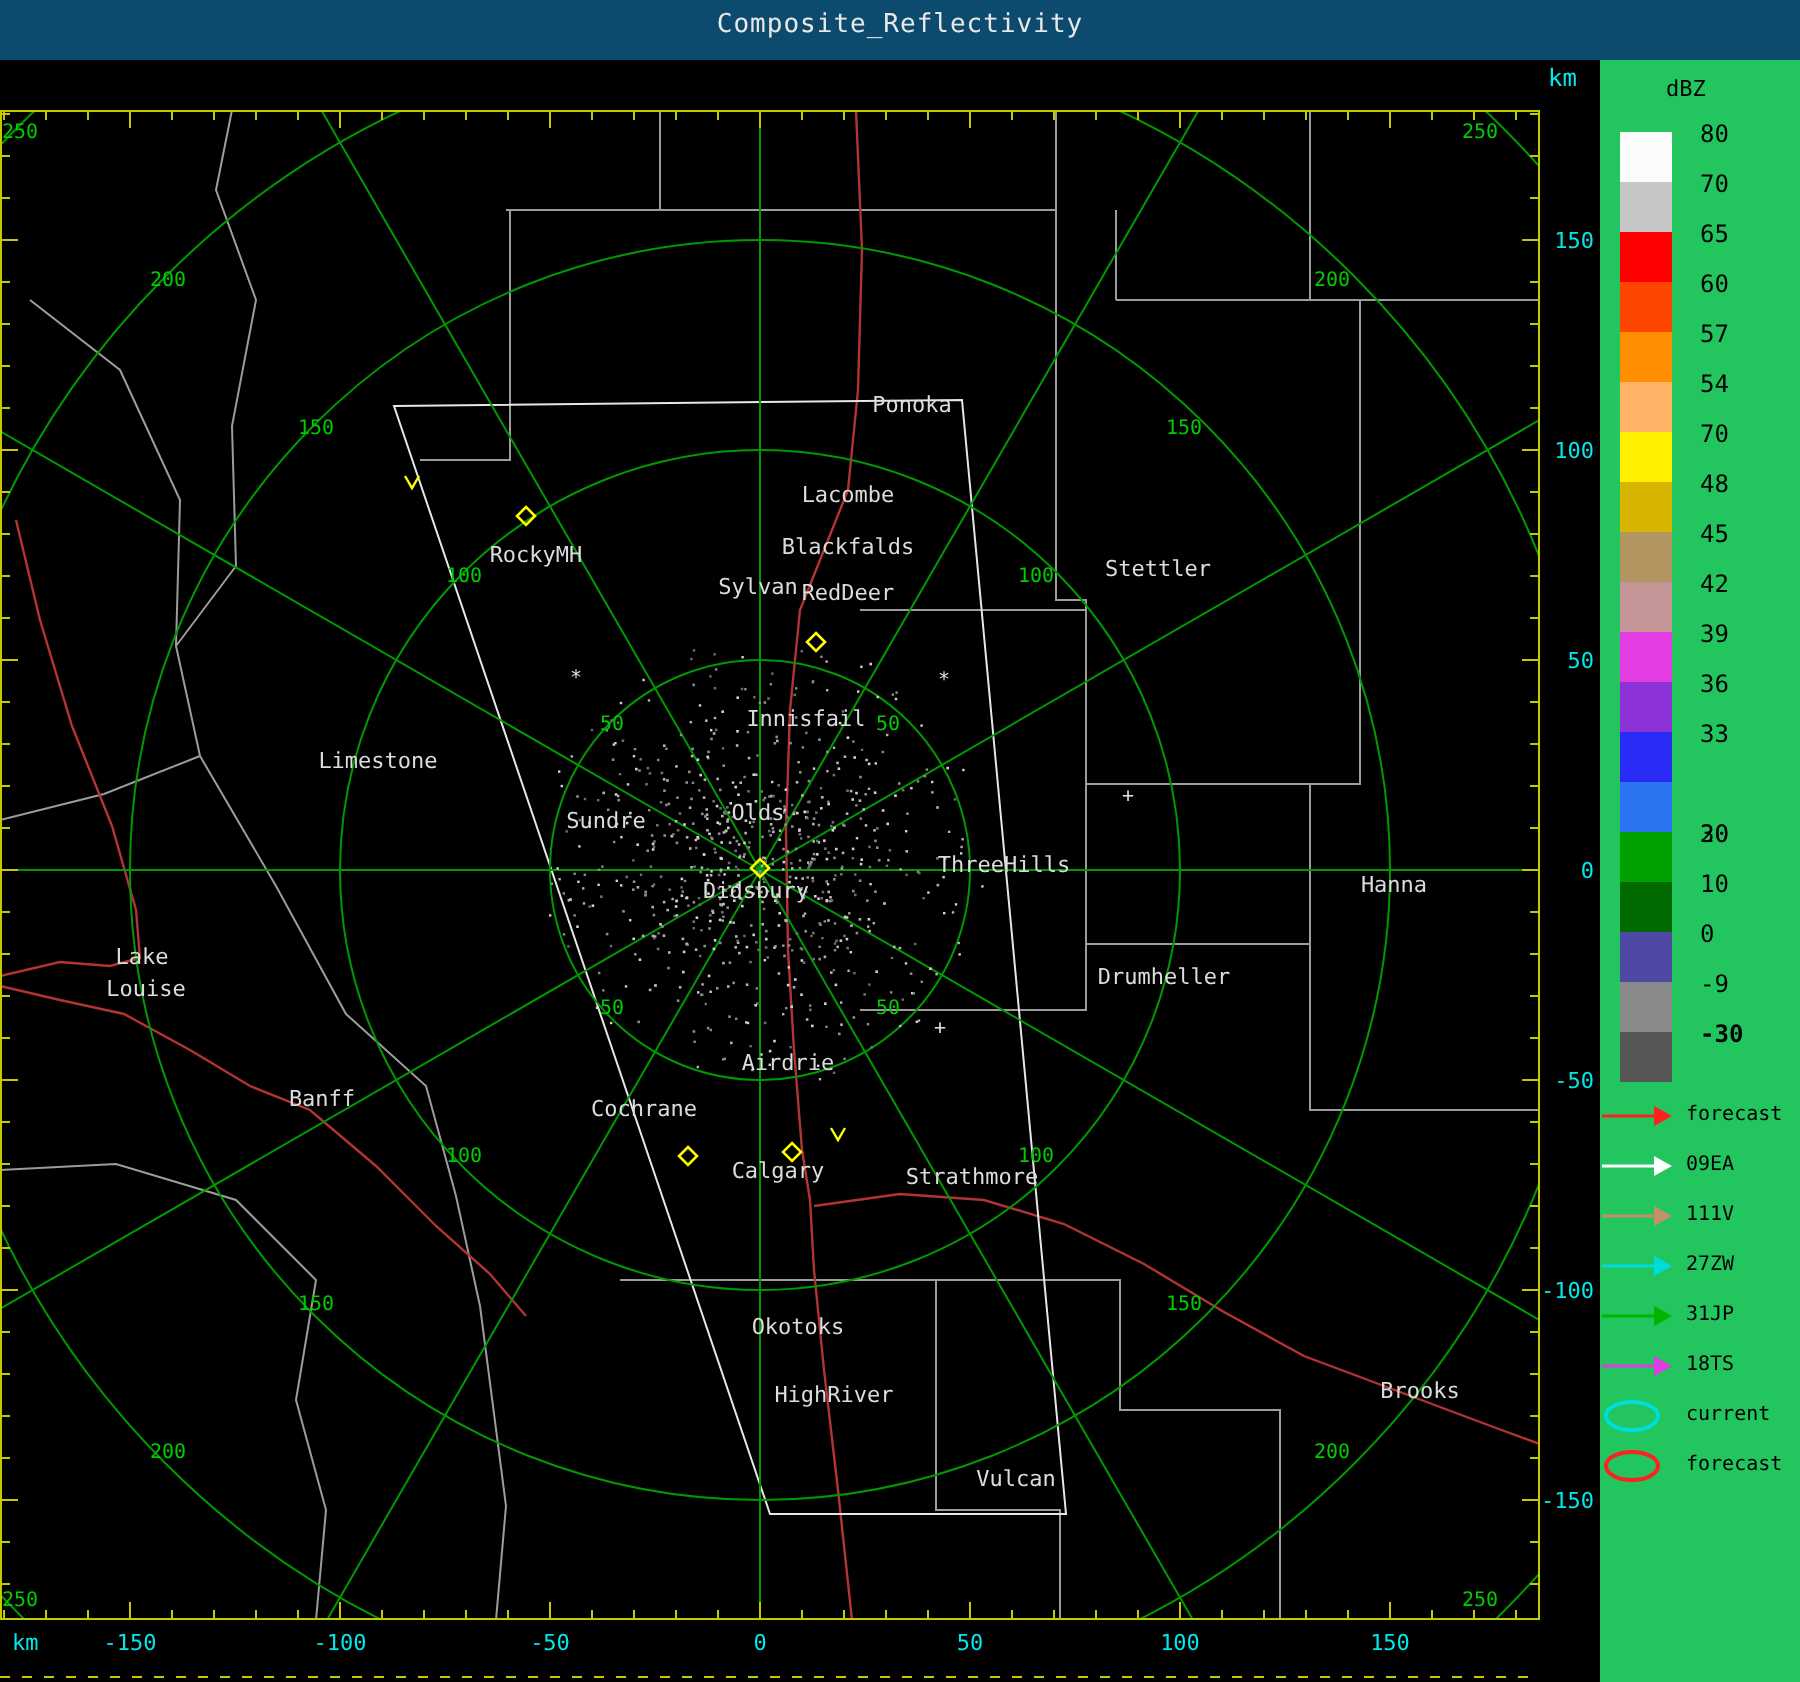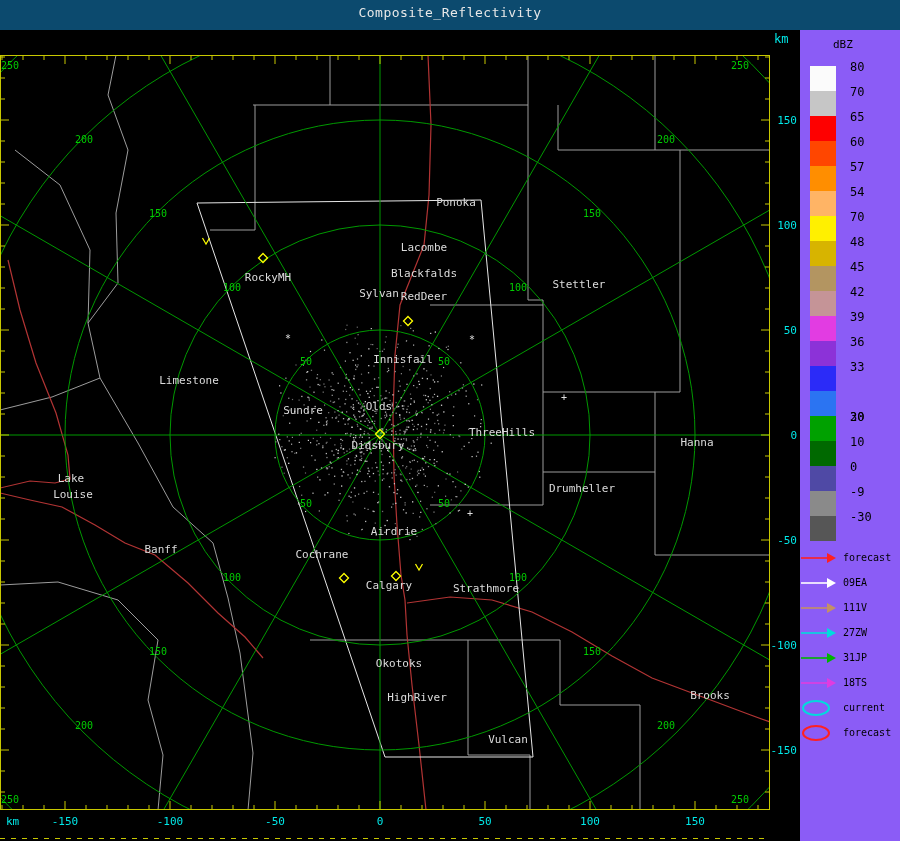--- a/index.html
+++ b/index.html
@@ -12,21 +12,21 @@
   .kmtop{position:absolute;left:774px;top:2px;color:#00e8e8;font-size:12px;}
   #map{position:absolute;left:0;top:55px;background:#000;}
   #right-axis{position:absolute;left:770px;top:55px;width:30px;height:755px;}
   #right-axis span{position:absolute;left:0;width:27px;text-align:right;color:#00e8e8;font-size:11px;}
   #bottom-axis{position:absolute;left:0;top:811px;width:770px;height:30px;}
   #bottom-axis span{position:absolute;color:#00e8e8;font-size:11px;}
   #bottom-axis .num{width:44px;text-align:center;top:4px;}
   .kmbottom{left:6px;top:4px;}
   .bottom-rule{position:absolute;left:0;top:838px;width:770px;height:1px;
      background:repeating-linear-gradient(90deg,#c8c800 0 5px,transparent 5px 11px);}
-  .sidebar{position:absolute;left:800px;top:30px;width:100px;height:811px;background:#8b5cf6;color:#000;}
+  .sidebar{position:absolute;left:800px;top:30px;width:100px;height:811px;background:#22c55e;color:#000;}
   .dbz{position:absolute;left:33px;top:8px;font-size:11px;color:#000;}
   #colorbar{position:absolute;left:10px;top:36px;width:88px;}
   .swatch{width:26px;height:25px;}
   .cblabel{position:absolute;left:40px;font-size:12px;color:#000;}
   #legend{position:absolute;left:0;top:515px;width:94px;}
   .lgrow{height:25px;display:flex;align-items:center;}
   .lgrow span{font-size:10px;margin-left:5px;color:#000;}
 </style>
 </head>
 <body>
@@ -1104,21 +1104,21 @@
       <span class="cblabel" style="top: 319px; margin-top: 25px;">30</span>
       <div class="swatch" style="background: rgb(0, 161, 0);"></div>
       <span class="cblabel" style="top: 344px;">20</span>
       <div class="swatch" style="background: rgb(0, 105, 0);"></div>
       <span class="cblabel" style="top: 369px;">10</span>
       <div class="swatch" style="background: rgb(79, 73, 165);"></div>
       <span class="cblabel" style="top: 394px;">0</span>
       <div class="swatch" style="background: rgb(138, 138, 138);"></div>
       <span class="cblabel" style="top: 419px;">-9</span>
       <div class="swatch" style="background: rgb(86, 86, 86);"></div>
-      <span class="cblabel" style="top: 444px;">-30</span>
+      <span class="cblabel" style="top: 444px; font-weight: bold;">-30</span>
     </div>
   <div id="legend">
       <div class="lgrow">
         <svg width="38" height="18">
           <line x1="1" y1="9" x2="27" y2="9" stroke="#ff2020" stroke-width="1.6"></line>
           <polygon points="27,4 36,9 27,14" fill="#ff2020"></polygon>
         </svg>
         <span>forecast</span>
       </div>
       <div class="lgrow">

